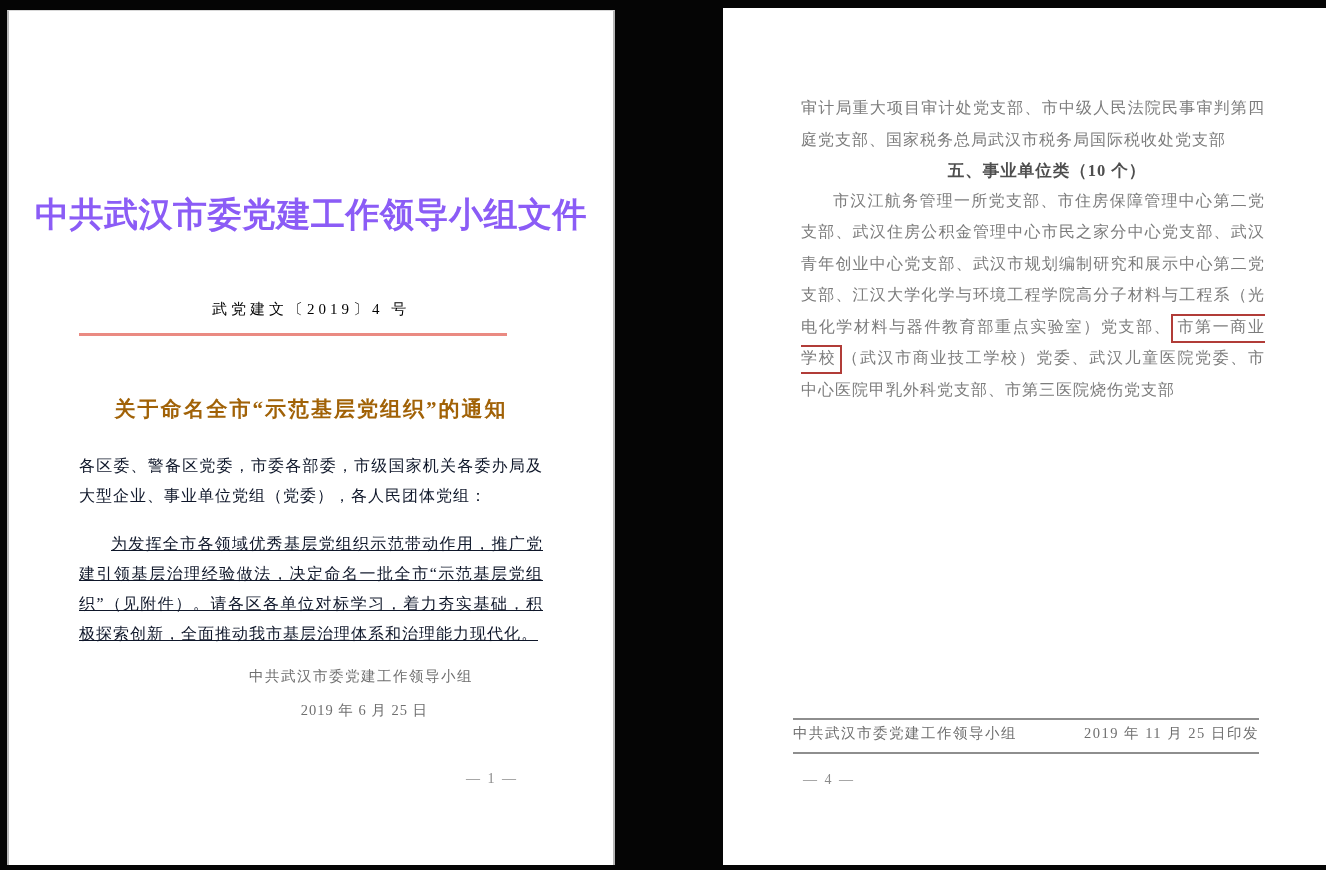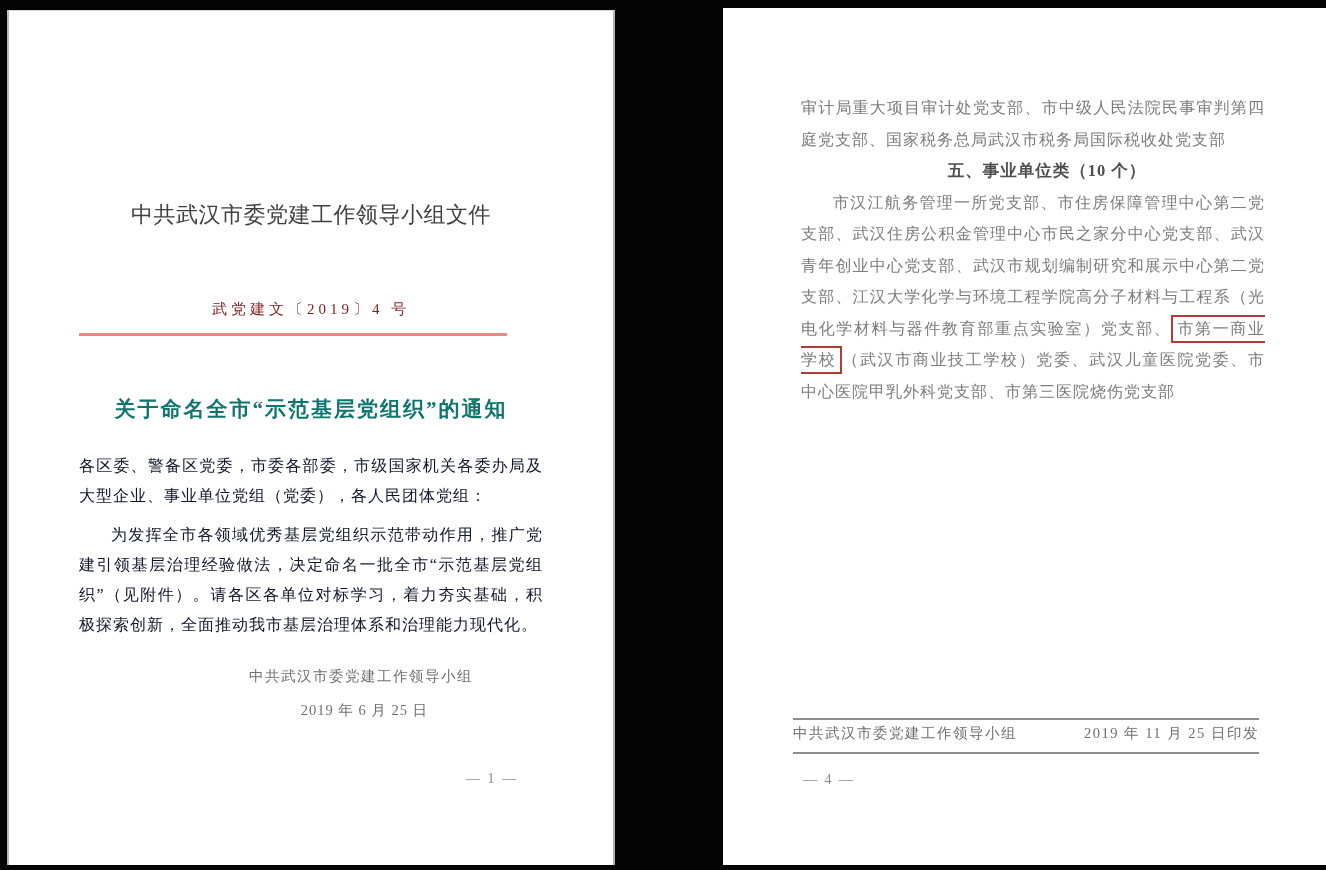--- a/index.html
+++ b/index.html
@@ -17,63 +17,63 @@
   }
   .page-right{
     left:703px;top:8px;width:614px;height:857px;
     border-right:3px solid #c2c2c2;
     box-sizing:border-box;
     margin-left:20px;
   }
   
   .masthead{
     position:absolute;top:178px;left:0;width:100%;
-    text-align:center;color:#404040;font-weight:400;font-size:22px;
+    text-align:center;color:#8b5cf6;font-weight:700;font-size:34px;
     letter-spacing:0.5px;line-height:52px;
     font-family:"Liberation Serif","DejaVu Serif",serif;
   }
   .doc-number{
     position:absolute;top:289px;left:0;width:100%;
-    text-align:center;color:#7f1d1d;font-size:15px;letter-spacing:4px;
+    text-align:center;color:#000000;font-size:15px;letter-spacing:4px;
   }
   .red-line{
     position:absolute;top:322px;left:70px;width:428px;height:3px;
     background:#ea8a82;
   }
   .notice-title{
     position:absolute;top:384px;left:0;width:100%;
-    text-align:center;color:#0f766e;font-weight:700;font-size:21px;letter-spacing:2px;
+    text-align:center;color:#a16207;font-weight:700;font-size:21px;letter-spacing:2px;
   }
   .left-body{
     position:absolute;top:440px;left:70px;width:464px;
     color:#0f172a;font-size:16px;letter-spacing:1px;line-height:30px;
     text-align:justify;
   }
   .left-body p{margin:0;}
-  .left-body p.indent{text-indent:2em;margin-top:9px;}
+  .left-body p.indent{text-indent:2em;margin-top:18px;text-decoration:underline;}
   .signature{
     position:absolute;top:656px;right:140px;
     color:#6f6f6f;font-size:14.5px;letter-spacing:1.5px;white-space:nowrap;
   }
   .sig-date{
     position:absolute;top:690px;right:185px;
     color:#6f6f6f;font-size:14.5px;letter-spacing:1px;white-space:nowrap;
   }
   .page-num-left{
     position:absolute;top:760px;right:95px;
     color:#8a8a8a;font-size:14px;letter-spacing:2px;white-space:nowrap;
   }
   
   .right-body{
     position:absolute;top:84px;left:78px;width:464px;
     color:#7c7c7c;font-size:16px;letter-spacing:1px;line-height:31.5px;
     text-align:justify;
   }
   .right-body p{margin:0;}
-  .right-body p.indent{text-indent:2em;}
+  .right-body p.indent{text-indent:2em;font-family:Liberation Mono, monospace;}
   .sec-heading{
     margin:0;color:#4e4e4e;font-weight:700;font-size:16.5px;
     text-indent:28px;letter-spacing:1px;text-align:center;
   }
   .highlight-box{
     display:inline;border:2px solid #b13c38;padding:3px 4px 4px 4px;
   }
   .footer-rule{
     position:absolute;left:70px;width:466px;height:0;border-top:2px solid #8e8e8e;
   }

